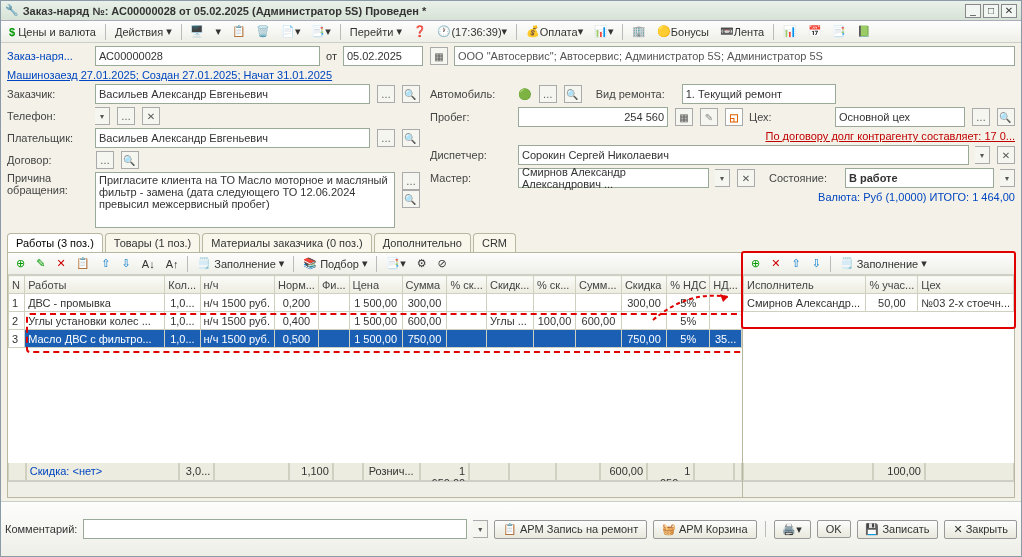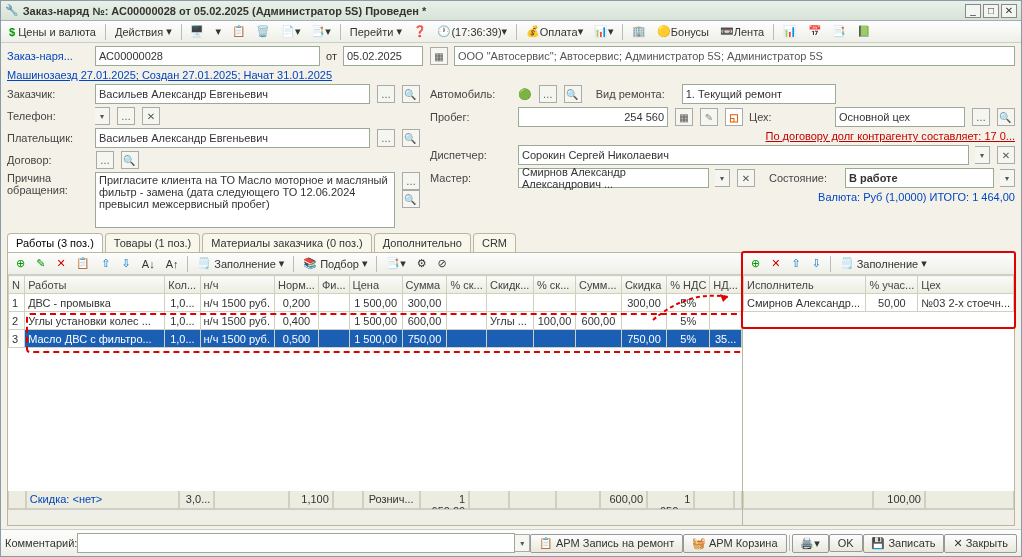--- a/index.html
+++ b/index.html
@@ -31,21 +31,21 @@
   th,td{border:1px solid #d0d0c0;padding:2px 3px;white-space:nowrap;text-align:left;height:18px}
   th{background:linear-gradient(#fbfbf9,#ecece0);font-weight:normal;color:#444}
   td.num{text-align:center}
   tr.sel td{background:#1a5fb4;color:#fff}
   tr.sel td:first-child{background:#fff;color:#333}
   .scrollbar{height:16px;background:#efefe8;border-top:1px solid #ccc}
   .redbox{position:absolute;border:2px solid #e00000;border-radius:3px;pointer-events:none}
   .dashed-red{border:2px dashed #e00000}
   .belowrow{background:#ecece0;display:flex;padding:0}
   .belowrow div{border:1px solid #d0d0c0;border-top:none;padding:2px 3px;text-align:right;height:18px}
-  .statusbar{background:linear-gradient(#fdfdfd,#efefe8);border-top:1px solid #c9d0c9;padding:3px 4px;display:flex;align-items:center;}
+  .statusbar{background:linear-gradient(#fdfdfd,#efefe8);border-top:1px solid #c9d0c9;padding:17px 4px;display:flex;align-items:center;gap:6px}
   .btn-std{background:linear-gradient(#fdfdfd,#e8e8dc);border:1px solid #999;padding:2px 8px;border-radius:2px;cursor:pointer;display:inline-flex;align-items:center;gap:3px}
   .rightstatus{color:#0046c0;font-weight:normal}
   .arrow-curve{position:absolute;width:90px;height:40px;pointer-events:none}
 </style>
 </head>
 <body>
 
 <div class="win">
 
   <div class="titlebar">

